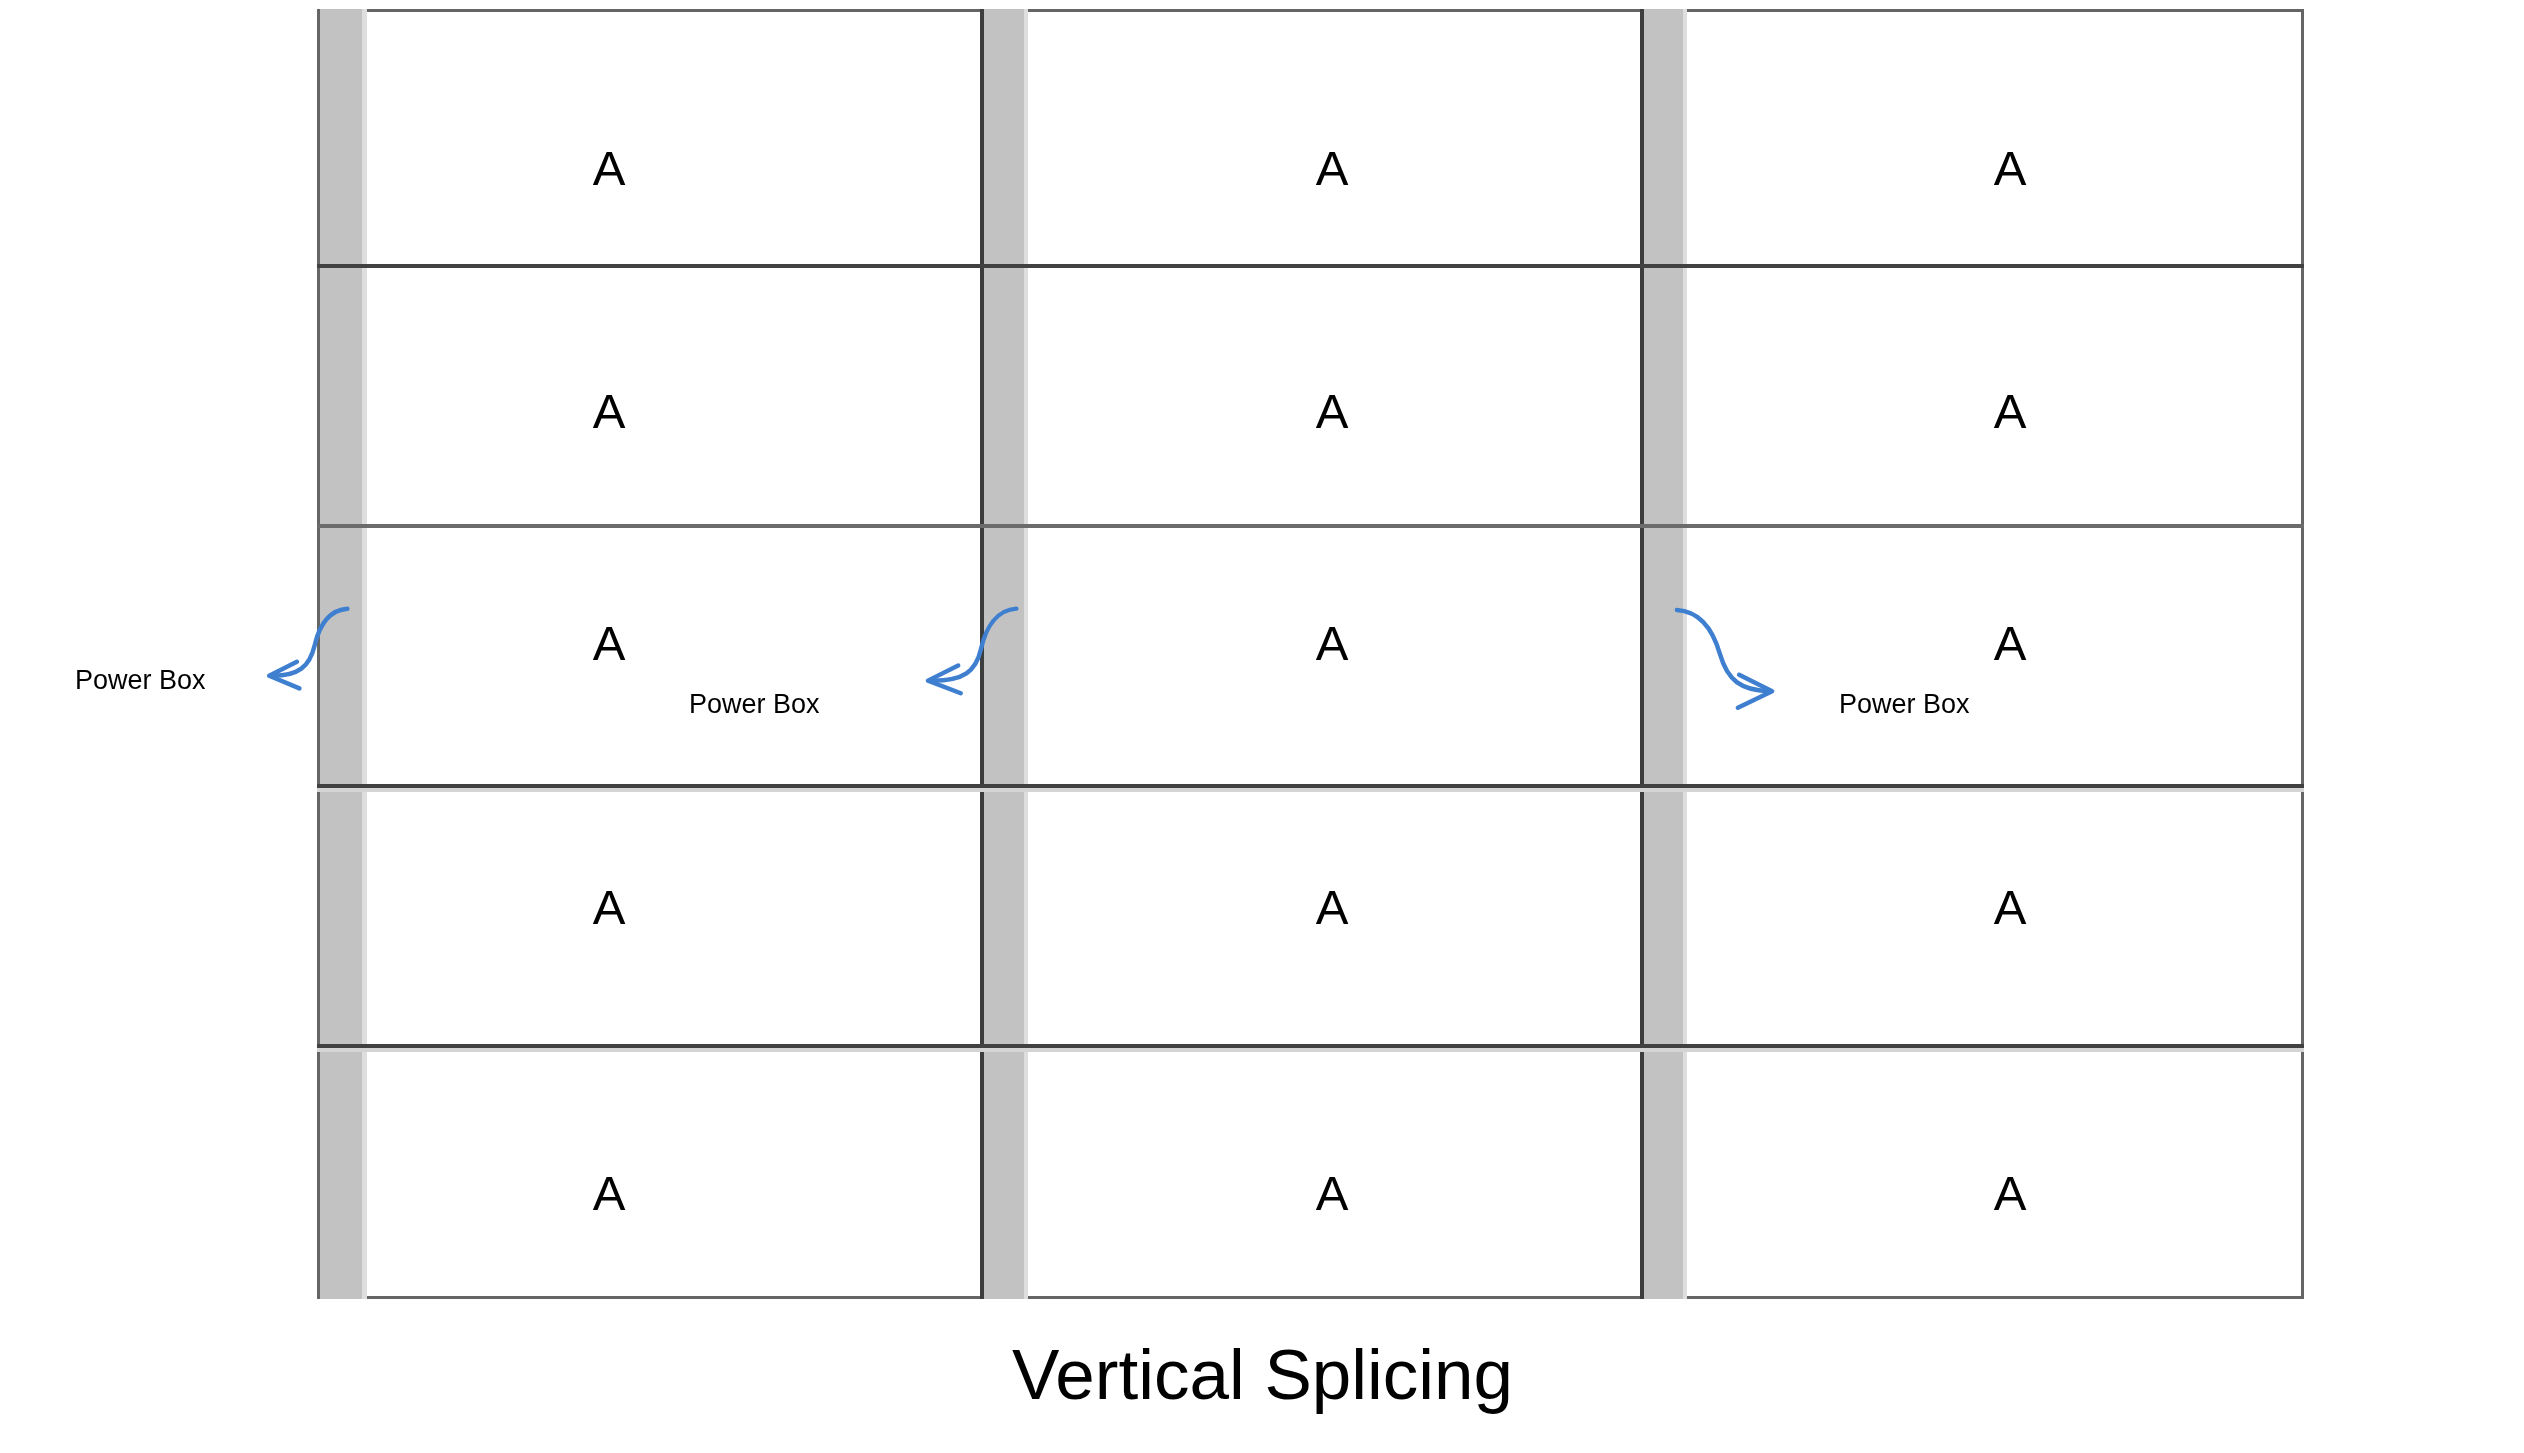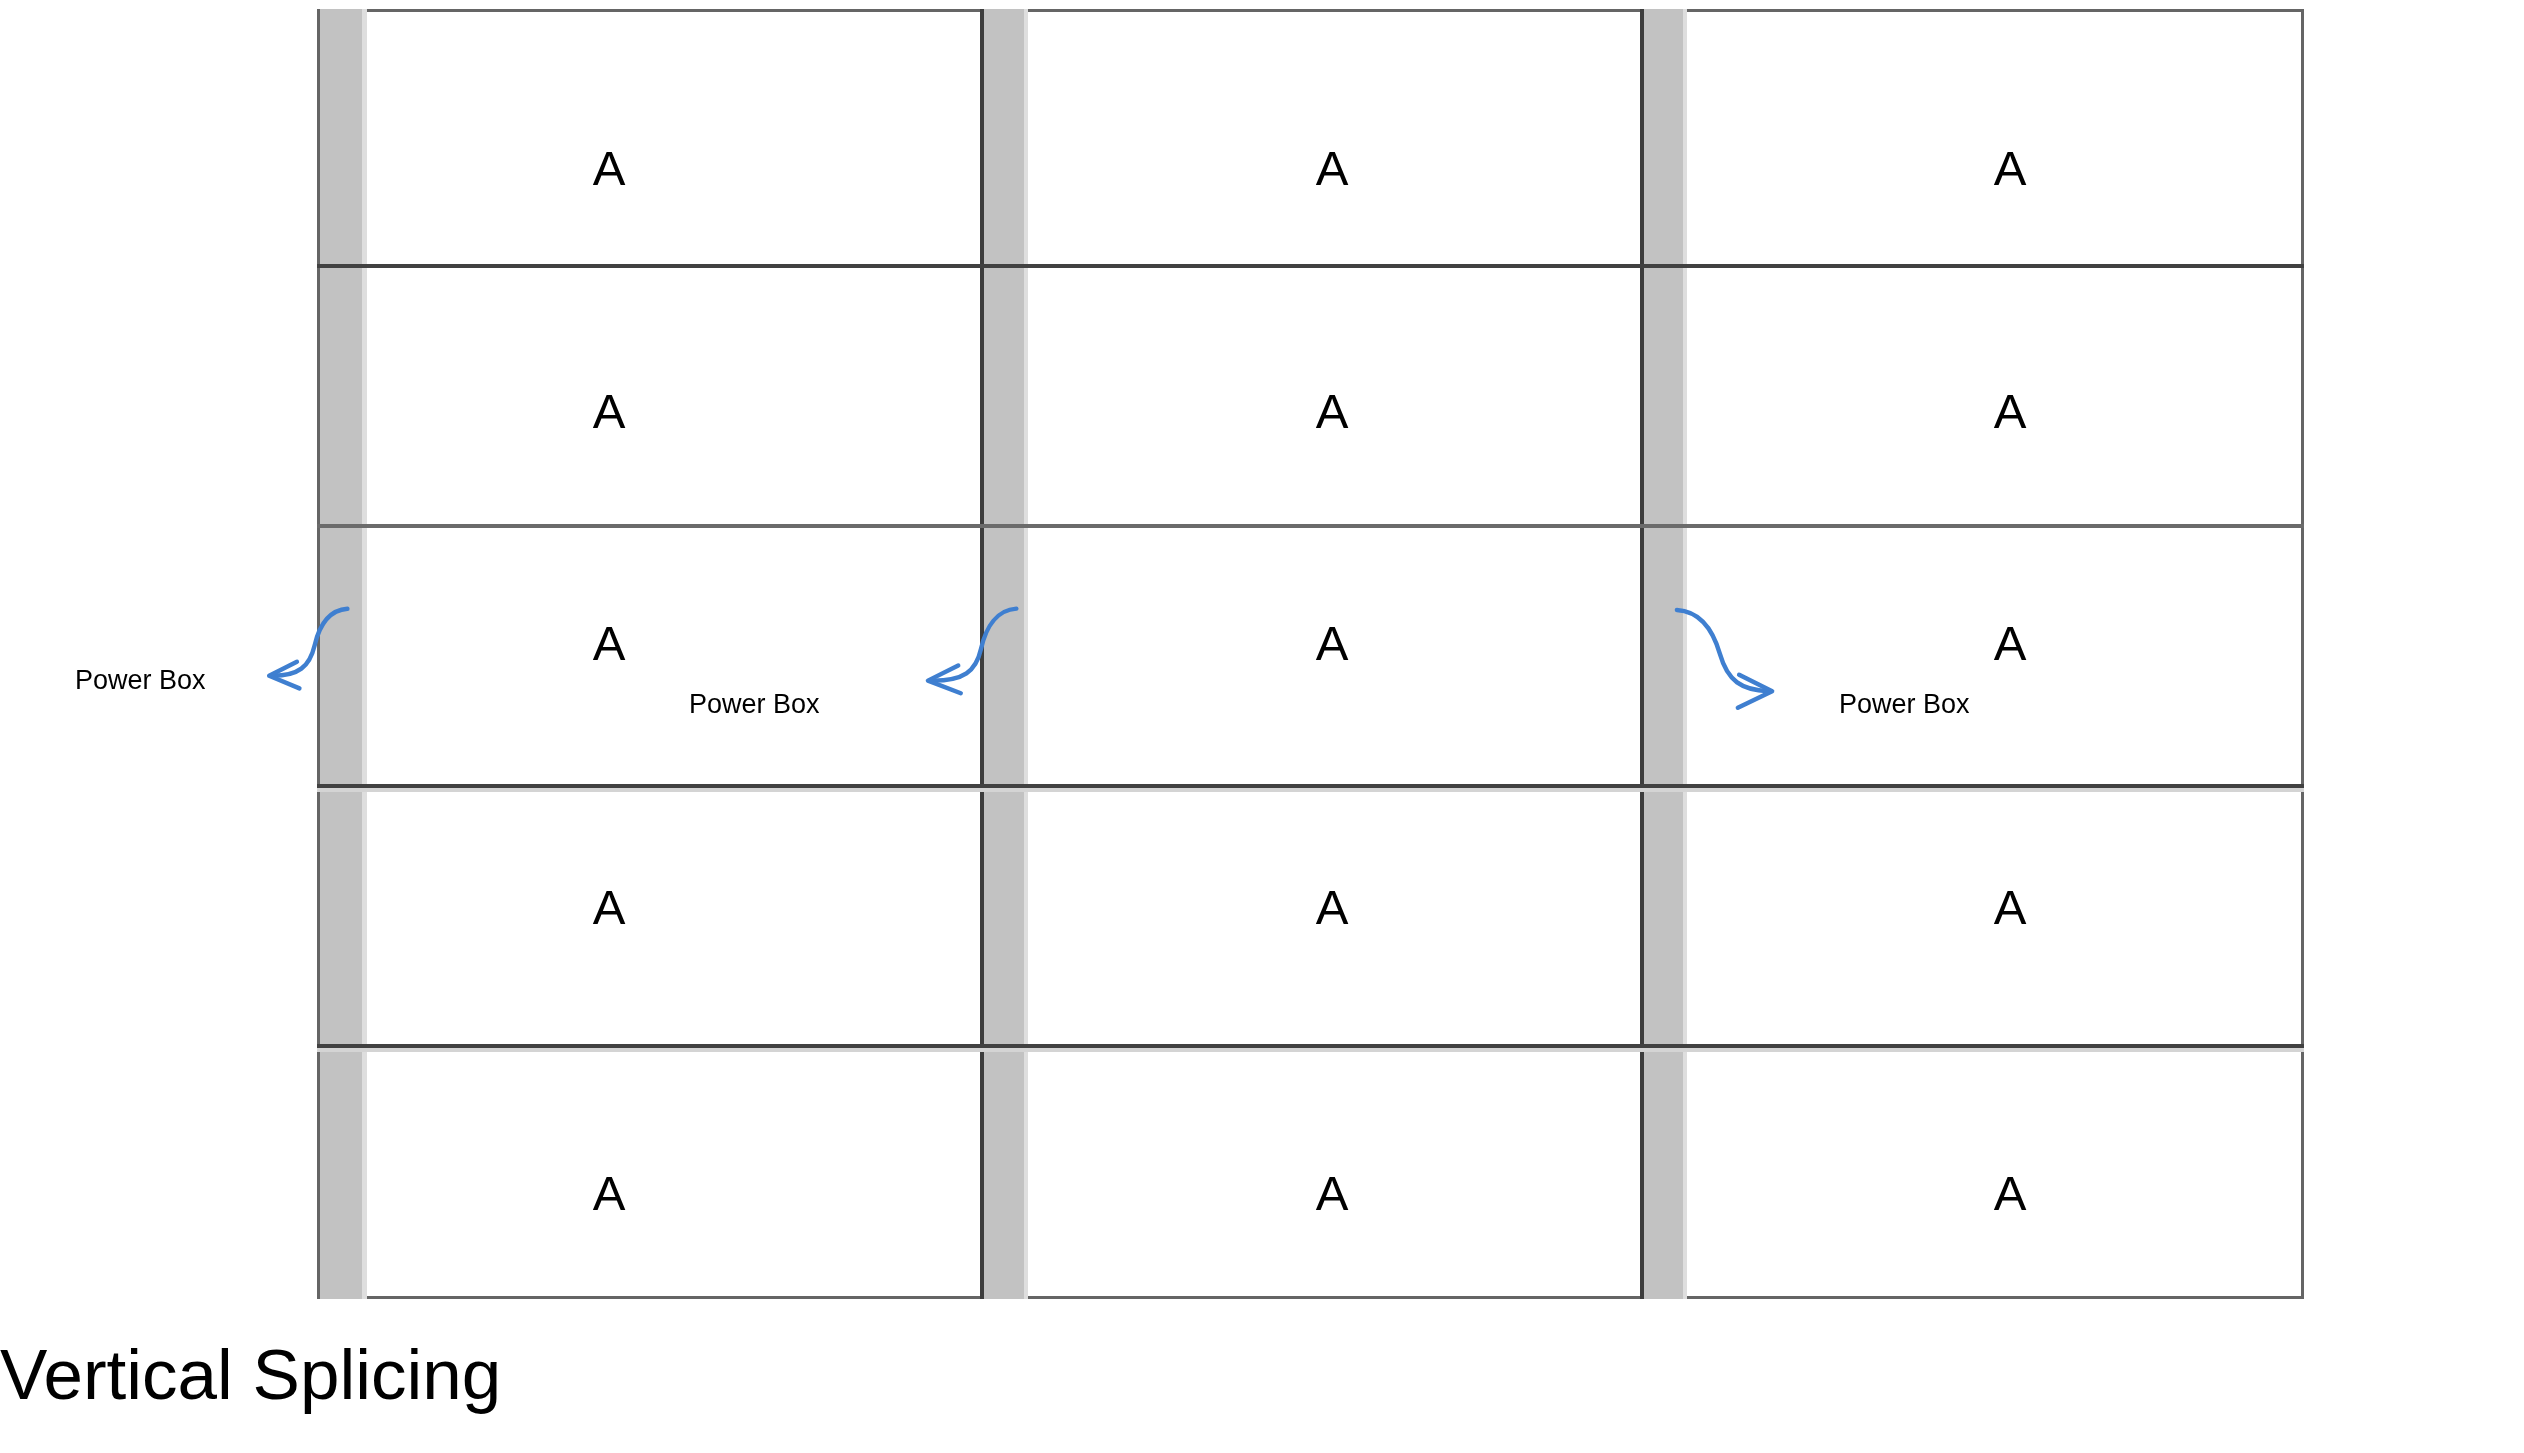--- a/index.html
+++ b/index.html
@@ -107,21 +107,21 @@
     position: absolute;
     pointer-events: none;
   }
 
   
   .caption {
     position: absolute;
     left: 0;
     top: 1339px;
     width: 2525px;
-    text-align: left;
+    text-align: center;
     font-size: 71px;
     color: #000000;
     line-height: 1;
     white-space: nowrap;
   }
 </style>
 </head>
 <body>
 
 <div id="stage">

